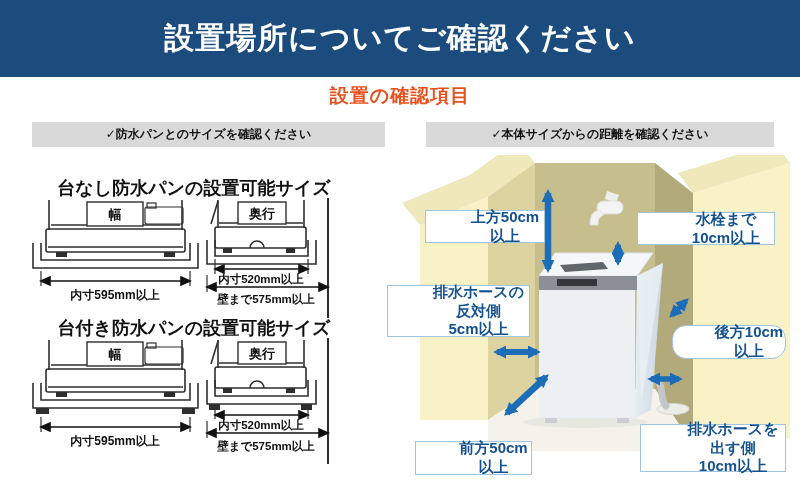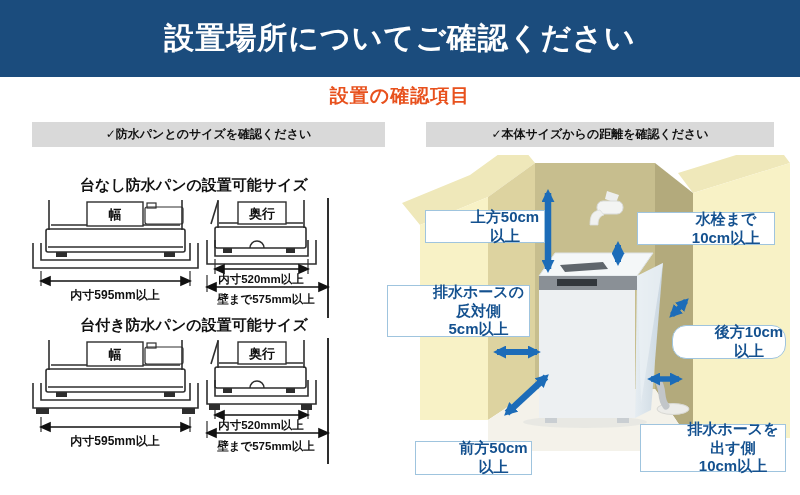--- a/index.html
+++ b/index.html
@@ -23,21 +23,21 @@
   .col-header{
     position:absolute;top:122px;height:25px;background:#D9D9D9;
     display:flex;align-items:center;justify-content:center;
     font-size:12px;font-weight:600;color:#111;
   }
   .col-header.left{left:32px;width:353px;}
   .col-header.right{left:426px;width:348px;}
   
   .diagram-title{
     position:absolute;left:36px;width:316px;text-align:center;
-    font-size:15px;font-weight:bold;color:#111;
+    font-size:18px;font-weight:bold;color:#111;
   }
   .diagram-title.t1{top:176px;}
   .diagram-title.t2{top:316px;}
   .diag{position:absolute;}
   .diag text{fill:#111;font-size:12px;font-weight:600;text-anchor:middle;
     font-family:"Liberation Sans","DejaVu Sans",sans-serif;}
   .diag text.boxlab{font-size:13px;font-weight:600;}
   
   .illus{position:absolute;left:385px;top:155px;width:415px;height:340px;}
   .illus svg{position:absolute;left:0;top:0;}

